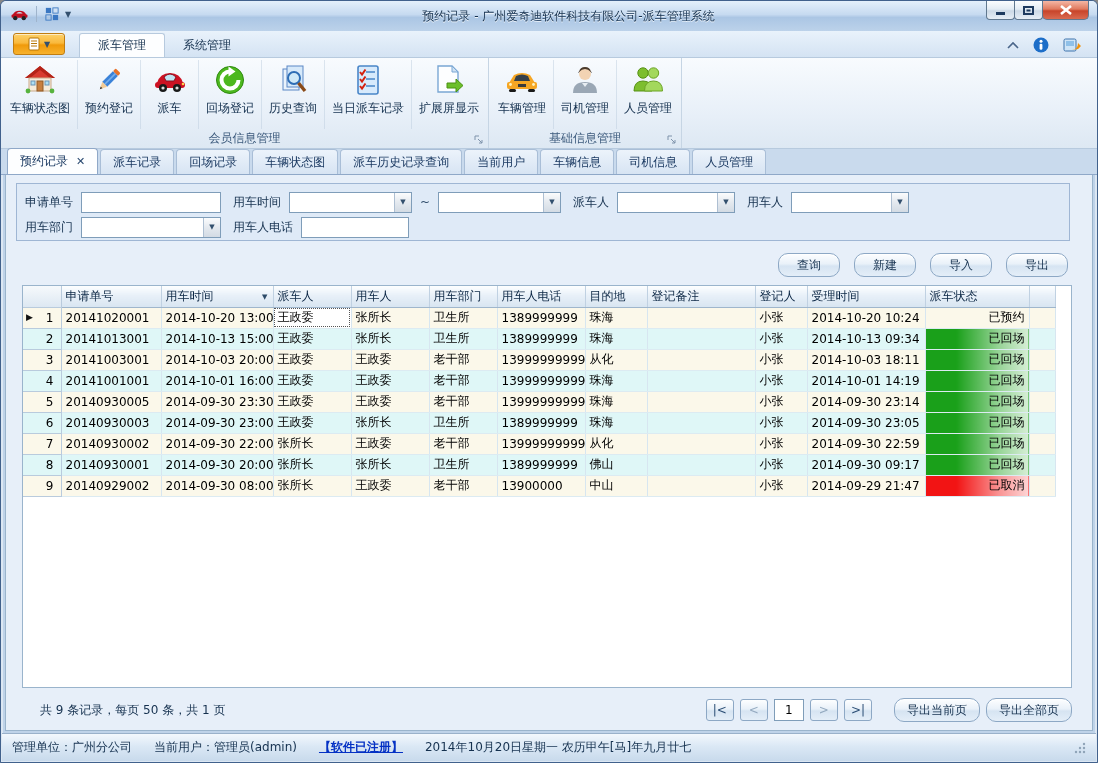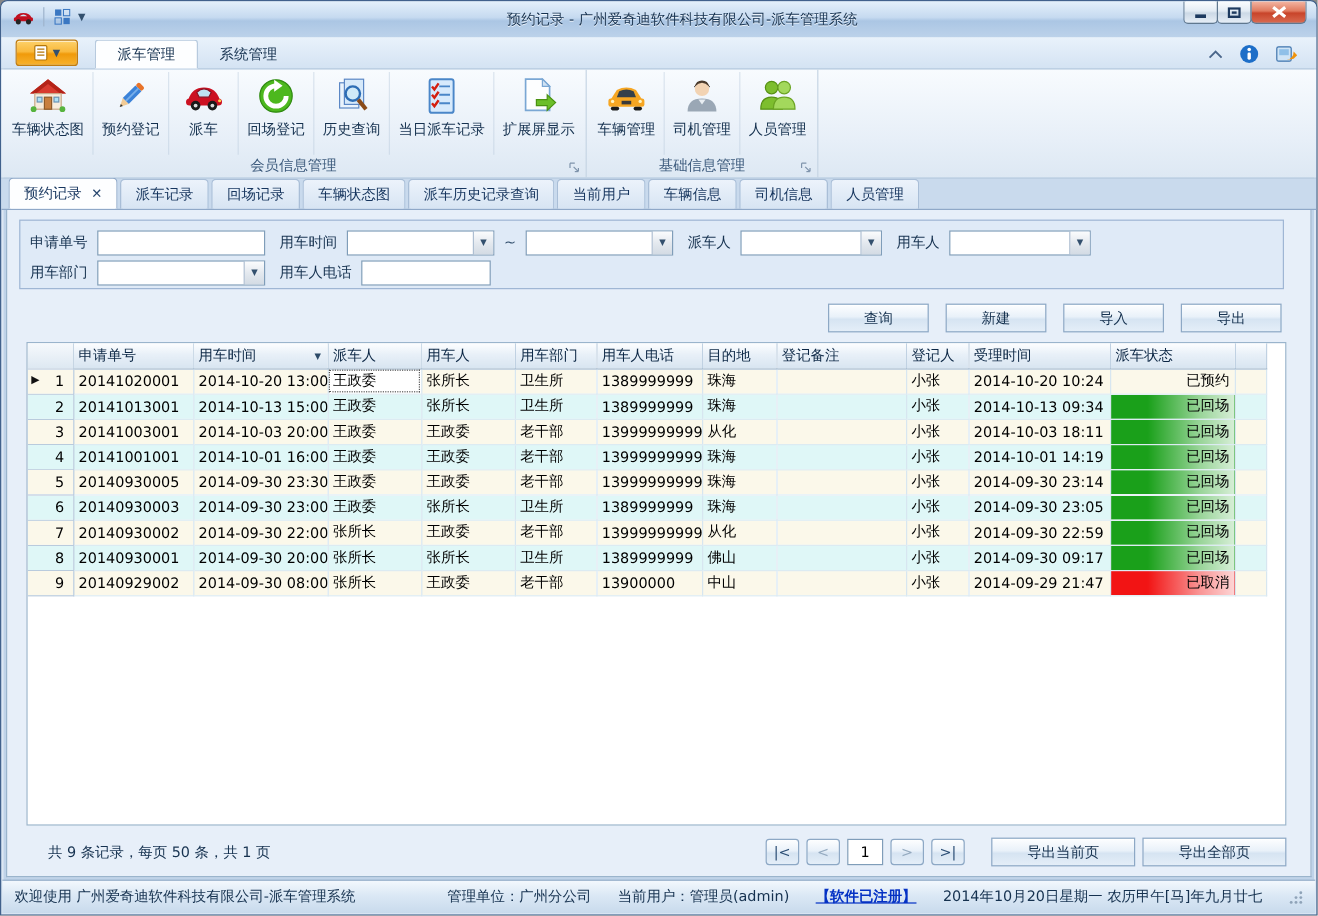--- a/index.html
+++ b/index.html
@@ -62,21 +62,21 @@
   .flabel { margin-right:8px; white-space:nowrap; }
   .tinput, .combo { height:21px; background:#fff; border:1px solid #7f9db9; }
   input.tinput { outline:none; font:inherit; padding:0 3px; color:#000; }
   .combo { position:relative; }
   .combo-btn { position:absolute; right:0; top:0; bottom:0; width:17px;
                background:linear-gradient(#fbfcfd,#e4e9ef 50%,#d3dbe4); border-left:1px solid #aebfd2;
                display:flex; align-items:center; justify-content:center; font-size:7px; color:#33506e; }
   .tilde { margin:0 8px; color:#33506e; }
   
   .actions { position:absolute; top:78px; right:24px; display:flex; gap:14px; }
-  .btn { min-width:62px; height:24px; padding:0 29px; border:1px solid #8da8c5; border-radius:0;
+  .btn { min-width:62px; height:24px; padding:0 12px; border:1px solid #8da8c5; border-radius:10px;
          background:linear-gradient(#fdfeff,#e9f1f9 45%,#d6e4f2 55%,#e4eef8); color:#15314f;
          display:flex; align-items:center; justify-content:center; box-shadow:inset 0 1px 0 #fff; }
   
   .grid-viewport { position:absolute; top:110px; left:16px; right:20px; bottom:42px; background:#fff;
                    border:1px solid #9ab4cc; overflow:hidden; }
   table.grid { border-collapse:collapse; table-layout:fixed; }
   .grid th { height:21px; font-weight:normal; text-align:left; padding:0 4px; white-space:nowrap; overflow:hidden;
              background:linear-gradient(#fdfeff,#e8f0f8 45%,#d8e5f1); color:#0c2745;
              border-right:1px solid #c0d1e2; border-bottom:1px solid #9fb6cc; position:relative; }
   .grid td { height:21px; padding:0 4px; color:#000; white-space:nowrap; overflow:hidden;
@@ -597,21 +597,20 @@
         <div class="pbtn dim">&gt;</div>
         <div class="pbtn">&gt;|</div>
         <span class="gap"></span>
         <div class="btn">导出当前页</div>
         <div class="btn">导出全部页</div>
       </div>
     </div>
   </div>
 
   <div class="statusbar">
-    <span class="sb-welcome">欢迎使用 广州爱奇迪软件科技有限公司-派车管理系统</span>
     <span class="sb-item">管理单位：广州分公司</span>
     <span class="sb-item">当前用户：管理员(admin)</span>
     <span class="sb-link">【软件已注册】</span>
     <span class="sb-item">2014年10月20日星期一 农历甲午[马]年九月廿七</span>
     <span class="sb-grip">
       <svg width="12" height="12" viewBox="0 0 12 12">
           <g fill="#8fa3b8">
             <circle cx="10" cy="2" r="1.2"></circle>
             <circle cx="10" cy="6" r="1.2"></circle>
             <circle cx="10" cy="10" r="1.2"></circle>

